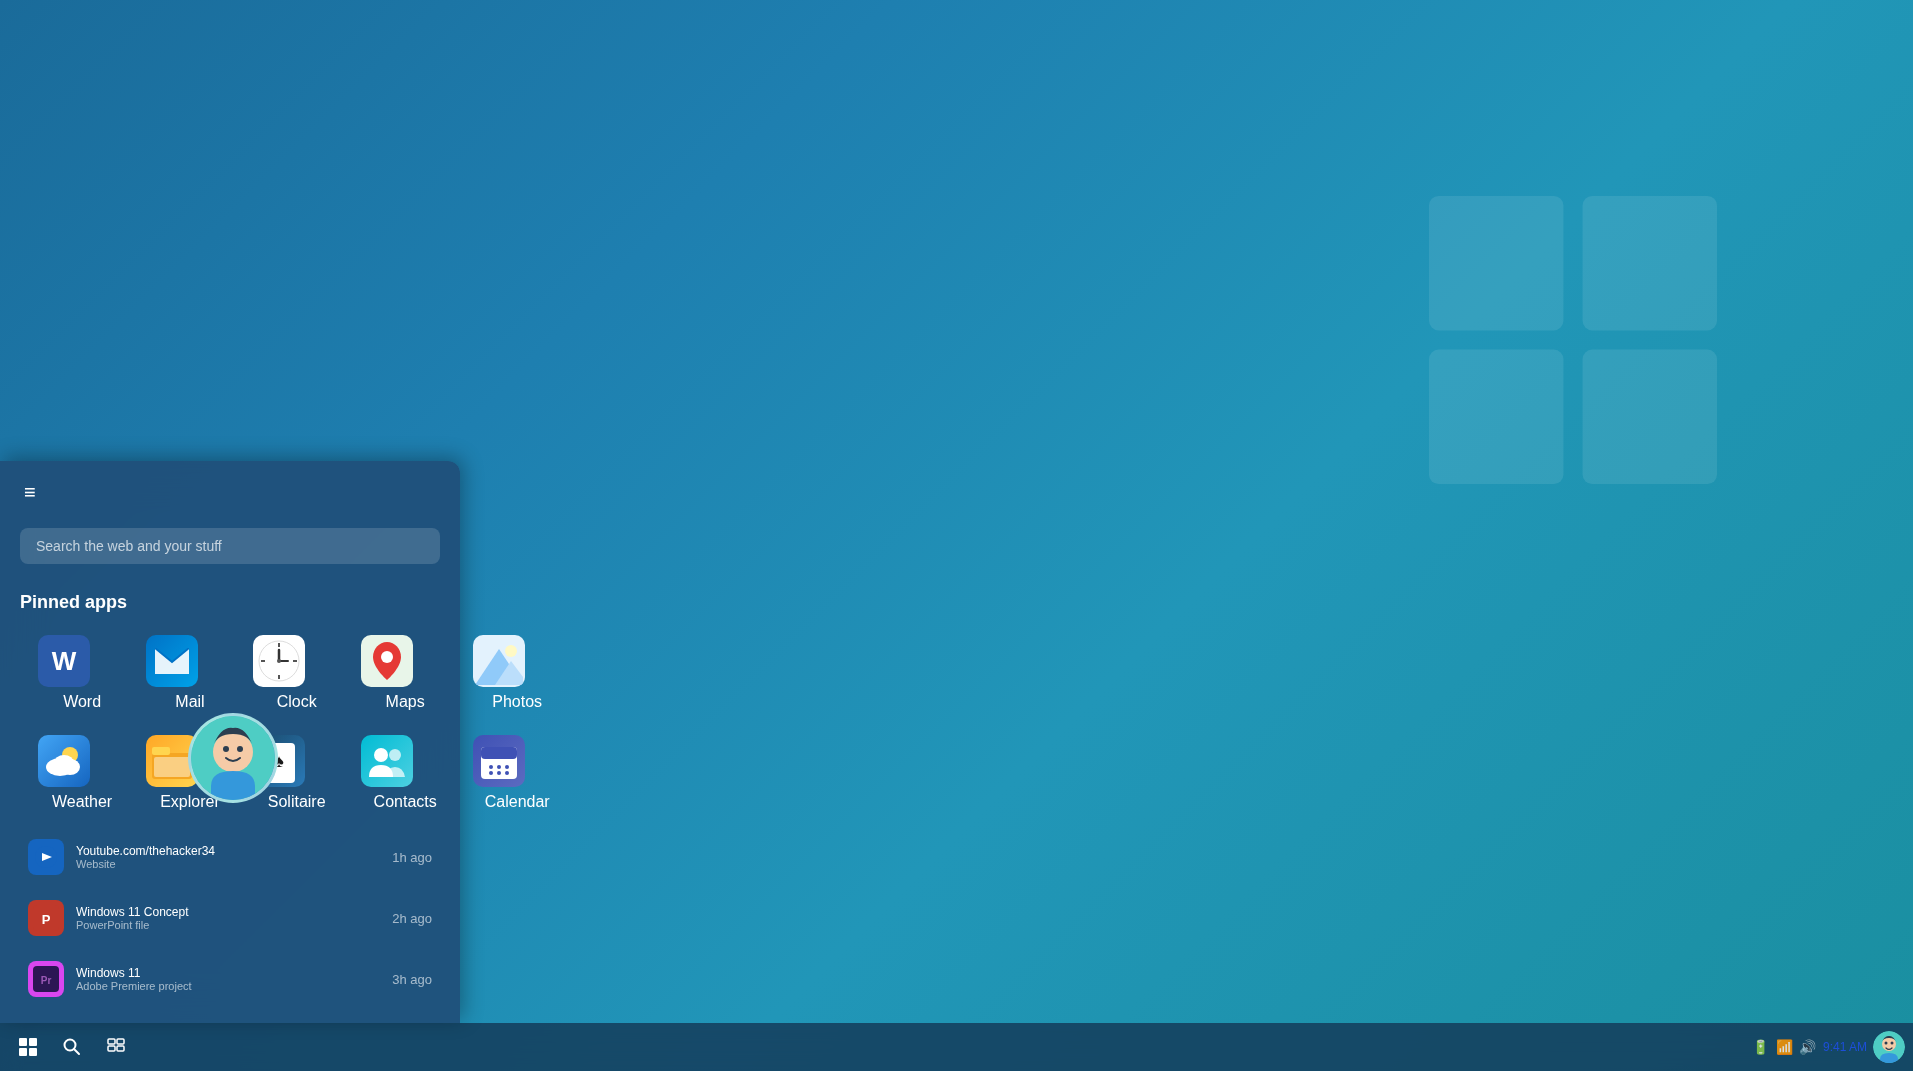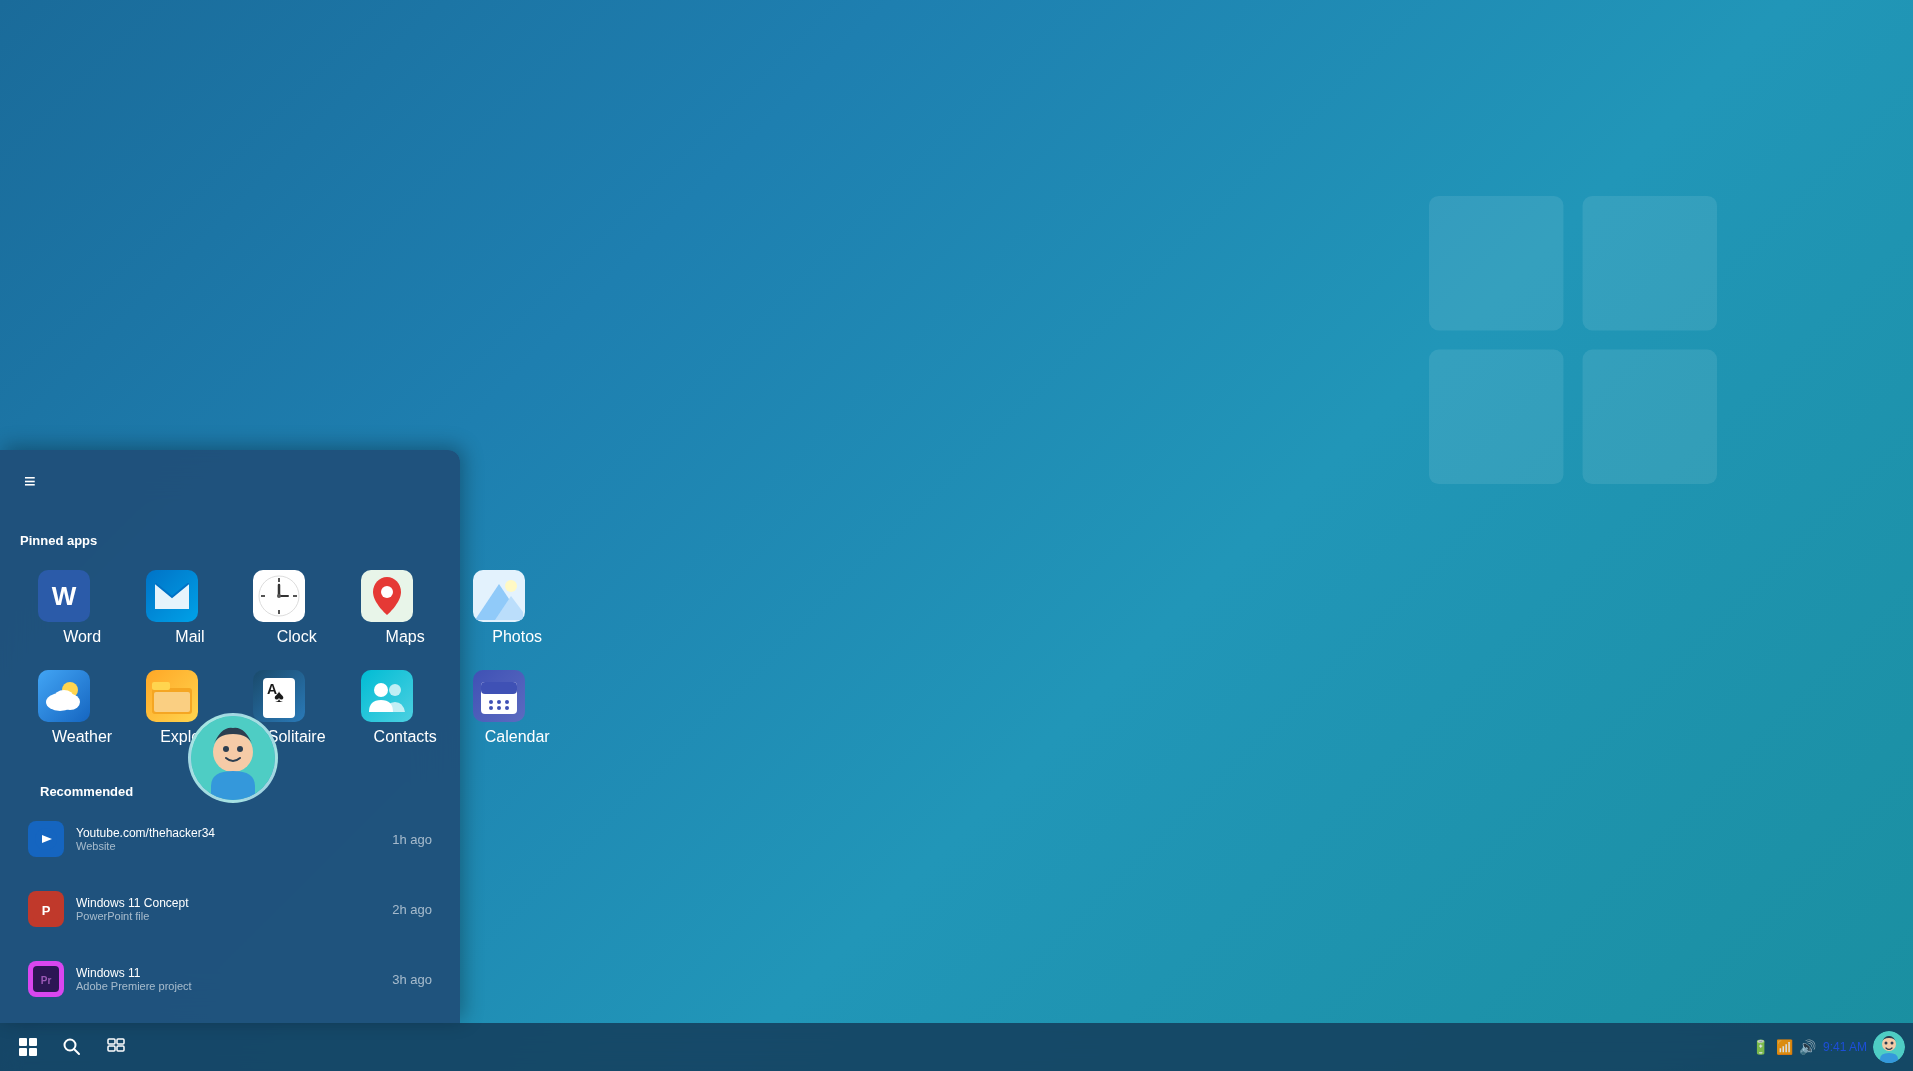--- a/index.html
+++ b/index.html
@@ -137,21 +137,21 @@
       font-size: 14px;
       outline: none;
     }
     .search-input::placeholder {
       color: rgba(255,255,255,0.7);
     }
 
     
     .section-label {
       color: white;
-      font-size: 13px;
+      font-size: 18px;
       font-weight: 600;
       padding: 0 20px 12px 20px;
       margin-top: 28px;
     }
 
     .pinned-grid {
       display: grid;
       grid-template-columns: repeat(5, 1fr);
       gap: 4px;
       padding: 0 12px;
@@ -186,21 +186,21 @@
       margin-left: 36px;
     }
 
     
     .recommended-section {
       padding: 0 20px;
     }
     .recommended-items {
       display: flex;
       flex-direction: column;
-      gap: 14px;
+      gap: 5px;
     }
     .rec-item {
       display: flex;
       align-items: center;
       padding: 10px 8px;
       border-radius: 8px;
       cursor: pointer;
       gap: 12px;
     }
     .rec-icon {
@@ -263,20 +263,23 @@
       </svg>
     </div>
   </div>
 
   <div class="start-menu">
 
     <div class="start-menu-top">
       <span class="hamburger-btn">≡</span>
     </div>
 
+    <div class="search-bar">
+      <input class="search-input" type="text" placeholder="Search the web and your stuff" style="">
+    </div>
 
     <div class="section-label">Pinned apps</div>
 
     <div class="pinned-grid">
 
       <div class="app-item">
         <div class="app-icon" style="background:#2b5ba9; color:white; font-size:26px; font-weight:900;">W</div>
         <span class="app-label">Word</span>
       </div>
 
@@ -399,21 +402,20 @@
             <circle cx="22" cy="34" r="2" fill="#3f51b5"></circle>
             <circle cx="30" cy="34" r="2" fill="#3f51b5"></circle>
           </svg>
         </div>
         <span class="app-label">Calendar</span>
       </div>
 
     </div>
 
     <div class="recommended-section">
-      <div class="section-label">Recommended</div>
       <div class="recommended-items">
 
         <div class="rec-item">
           <div class="rec-icon" style="background:#1565c0;">
             <svg width="24" height="24" viewBox="0 0 24 24">
               <circle cx="12" cy="12" r="11" fill="#1565c0"></circle>
               <path d="M8 8 L8 16 L18 12 Z" fill="white"></path>
             </svg>
           </div>
           <div class="rec-info">

